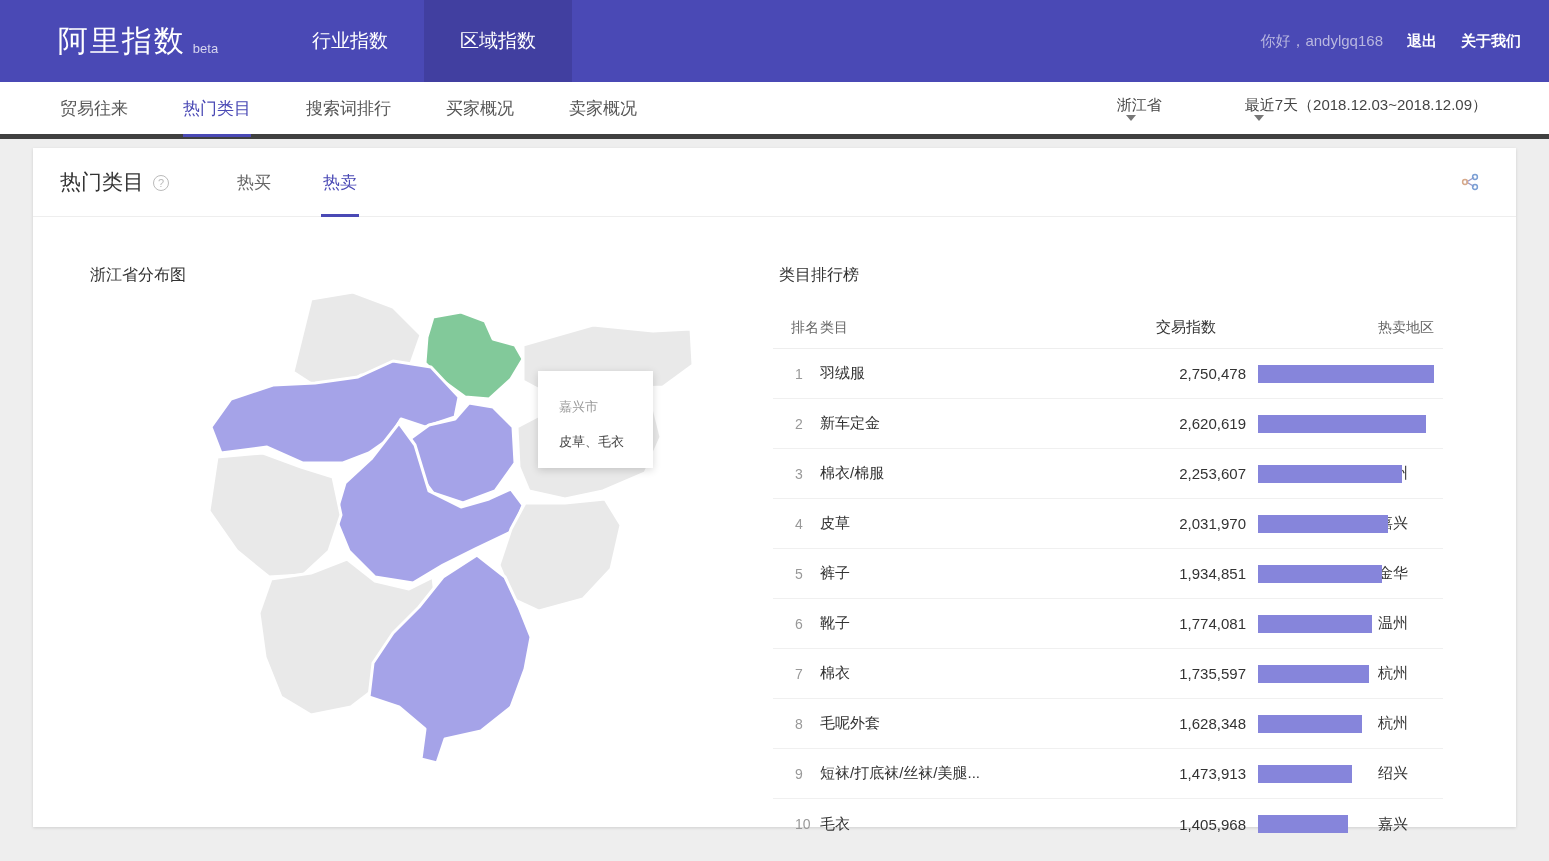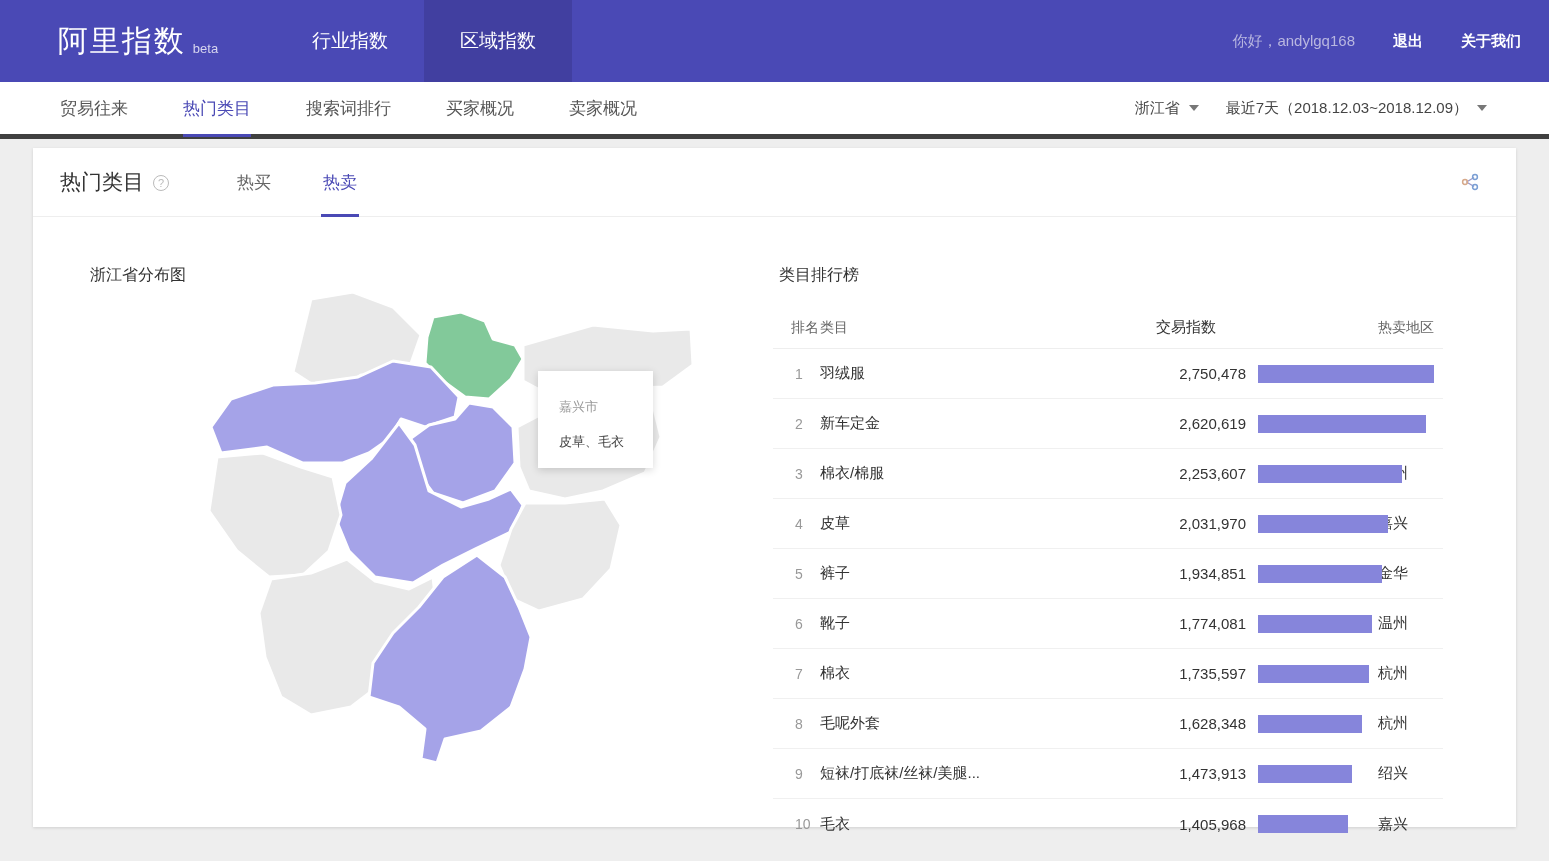--- a/index.html
+++ b/index.html
@@ -24,21 +24,21 @@
   .brand-name { font-size: 30px; letter-spacing: 2px; }
   .brand-beta { font-size: 13px; color: #d7d6ef; margin-left: 7px; position: relative; top: 7px; }
   .top-tab {
     width: 148px; height: 82px;
     display: flex; align-items: center; justify-content: center;
     color: #ffffff; font-size: 19px; cursor: pointer;
   }
   .top-tab.active { background: #413fa0; }
   .top-right {
     margin-left: auto; display: flex; align-items: center;
-    padding-right: 28px; gap: 16px; height: 82px;
+    padding-right: 28px; gap: 2px; height: 82px;
   }
   .greet { color: #b9b7e0; font-size: 15px; }
   .top-link { color: #ffffff; font-size: 15px; margin-left: 22px; cursor: pointer; font-weight: bold; }
 
   
   .subnav {
     position: absolute; left: 0; top: 82px; width: 1549px; height: 57px;
     background: #ffffff;
     border-bottom: 5px solid #404040;
     display: flex; align-items: center;
@@ -48,22 +48,22 @@
     position: relative; height: 57px; display: flex; align-items: center;
     font-size: 17px; color: #555555; margin-right: 55px; cursor: pointer;
   }
   .subnav-item.active { color: #4a49b5; }
   .subnav-item.active::after {
     content: ""; position: absolute; left: 0; right: 0; bottom: 0;
     height: 3px; background: #4a49b5;
   }
   .subnav-right { margin-left: auto; display: flex; align-items: center; padding-right: 62px; }
   .filter {
-    display: flex; align-items: center; font-size: 15px; color: #444444;
-    cursor: pointer; margin-left: 27px;
+    display: flex; align-items: flex-start; font-size: 15px; color: #444444;
+    cursor: pointer; margin-left: 83px; flex-direction: column;
   }
   .caret {
     display: inline-block; margin-left: 9px;
     width: 0; height: 0;
     border-left: 5px solid transparent; border-right: 5px solid transparent;
     border-top: 6px solid #777777;
   }
 
   
   .card {

